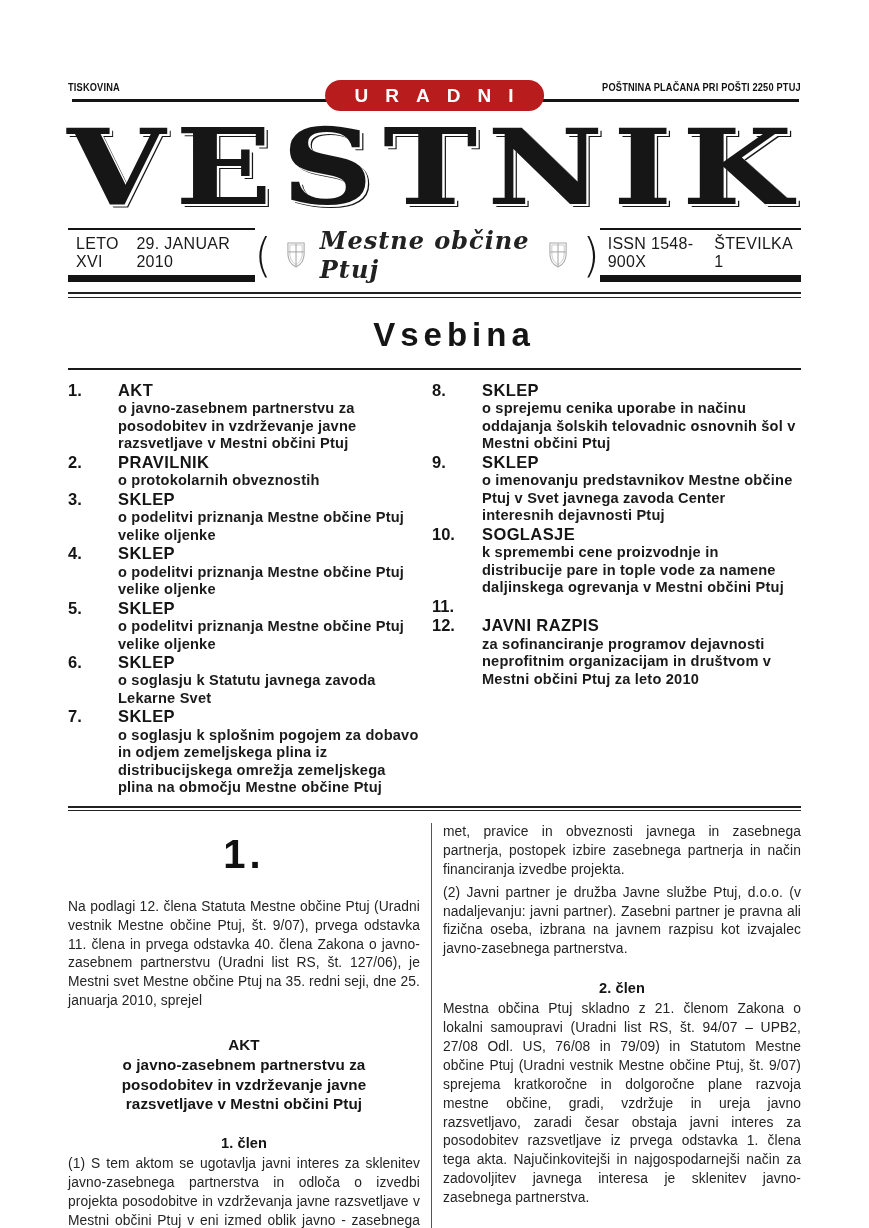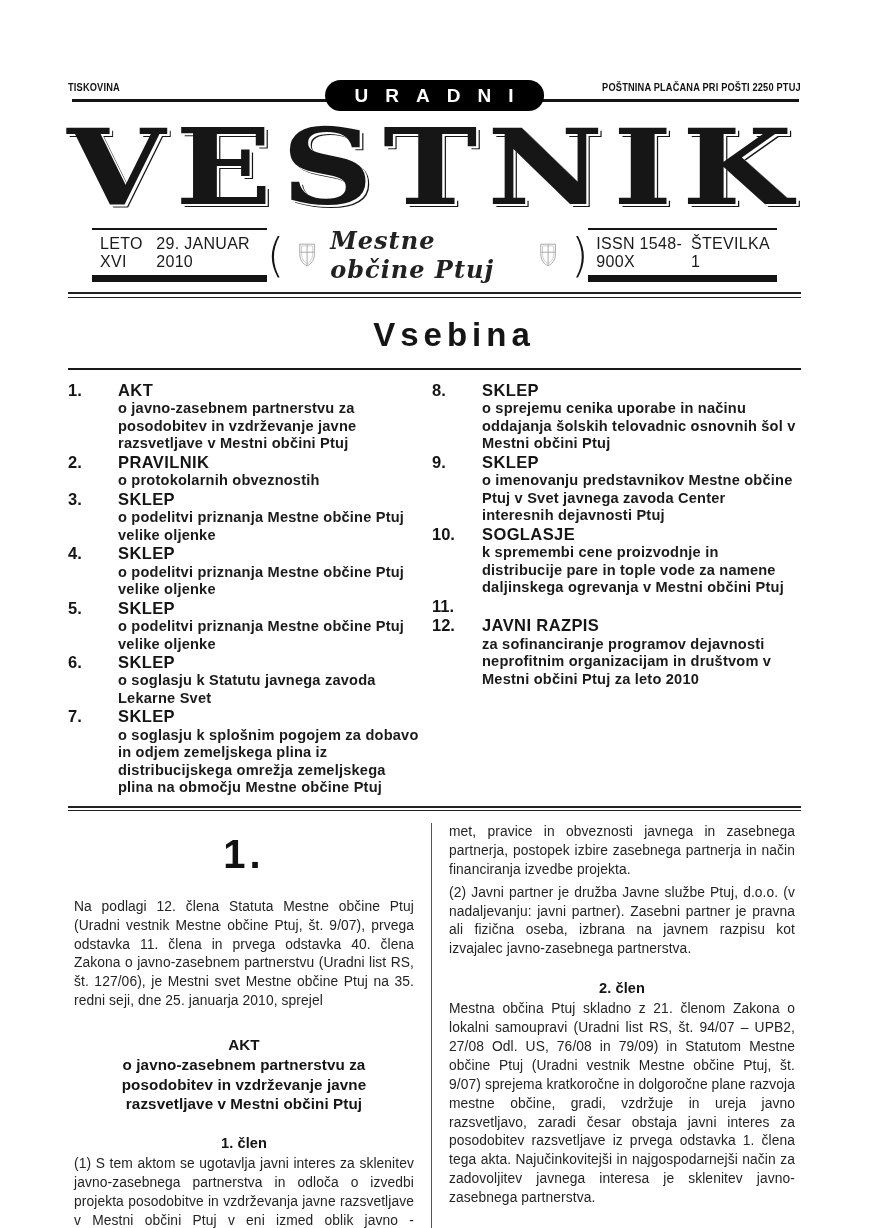--- a/index.html
+++ b/index.html
@@ -14,41 +14,41 @@
   }
 
   
   .masthead-top{position:relative;height:36px;margin:82px 68px 0;}
   .rule-through{position:absolute;left:4px;right:2px;top:17px;height:3px;background:#141414;}
   .corner-label{position:absolute;top:-1px;font-size:10.5px;font-weight:bold;letter-spacing:0.2px;transform:scaleX(0.88);color:#111;}
   .corner-label.left{left:0;transform-origin:left;}
   .corner-label.right{right:0;transform-origin:right;}
   .uradni-pill{
     position:absolute;left:50%;top:-2px;transform:translateX(-50%);
-    background:#000000;color:#fff;border-radius:20px;
+    background:#b91c1c;color:#fff;border-radius:20px;
     font-size:19px;font-weight:bold;letter-spacing:17px;
     padding:6px 14px 6px 30px;line-height:1;
     font-family:"Liberation Sans",sans-serif;
   }
   .vestnik{
     margin:2px 68px 0;
     text-align:center;
     font-family:"DejaVu Serif","Liberation Serif",serif;
     font-weight:bold;
     font-size:104px;line-height:0.92;
     letter-spacing:8px;
     color:#161616;
     transform:scaleX(1.22);
     transform-origin:center;
     white-space:nowrap;
     text-shadow:2px 2px 0 #ffffff,3px 3px 0 #161616;
   }
 
   
-  .info-band{margin:10px 92px 0;display:flex;align-items:center;justify-content:space-between;}
+  .info-band{margin:10px 68px 0;display:flex;align-items:center;justify-content:space-between;}
   .band-cell{
     display:flex;align-items:center;justify-content:space-between;
     border-top:2px solid #141414;border-bottom:7px solid #141414;
     padding:5px 8px 4px;font-size:16px;letter-spacing:0.3px;color:#1a1a1a;
   }
   .band-cell.left{width:208px;}
   .band-cell.right{width:226px;}
   .paren{font-family:"DejaVu Sans",sans-serif;font-size:44px;font-weight:200;line-height:0.8;color:#141414;transform:scaleY(1.05);}
   .band-center{display:flex;align-items:center;gap:14px;}
   .muni-script{
@@ -71,21 +71,21 @@
   .toc-title{font-size:16.5px;font-weight:800;line-height:1.18;letter-spacing:0.4px;color:#151515;}
   .toc-desc{font-size:14.6px;font-weight:700;line-height:1.2;letter-spacing:0.2px;color:#1b1b1b;text-align:left;}
 
   
   .body-rule{margin:9px 68px 0;height:2px;border-top:2px solid #222;border-bottom:1px solid #222;}
   .body-cols{margin:12px 68px 0;display:flex;align-items:stretch;}
   .body-col{font-size:13.8px;line-height:1.37;text-align:justify;color:#242424;letter-spacing:0.1px;}
   .body-col.left{width:352px;padding-right:11px;border-right:1px solid #555;}
   .body-col.right{flex:1;padding-left:11px;}
   .section-num{text-align:center;font-size:40px;font-weight:800;letter-spacing:4px;margin:4px 0 16px;color:#111;}
-  .body-p{margin:0 6px 4px;}
+  .body-p{margin:0 0 4px;}
   .act-heading{text-align:center;font-weight:800;font-size:15.2px;line-height:1.3;margin:24px 18px 4px;color:#151515;}
   .clen-heading{text-align:center;font-weight:800;font-size:14.6px;margin:20px 0 1px;color:#151515;}
 </style>
 </head>
 <body>
 
 <div class="page">
 
   <div class="masthead-top">
     <span class="corner-label left">TISKOVINA</span>

